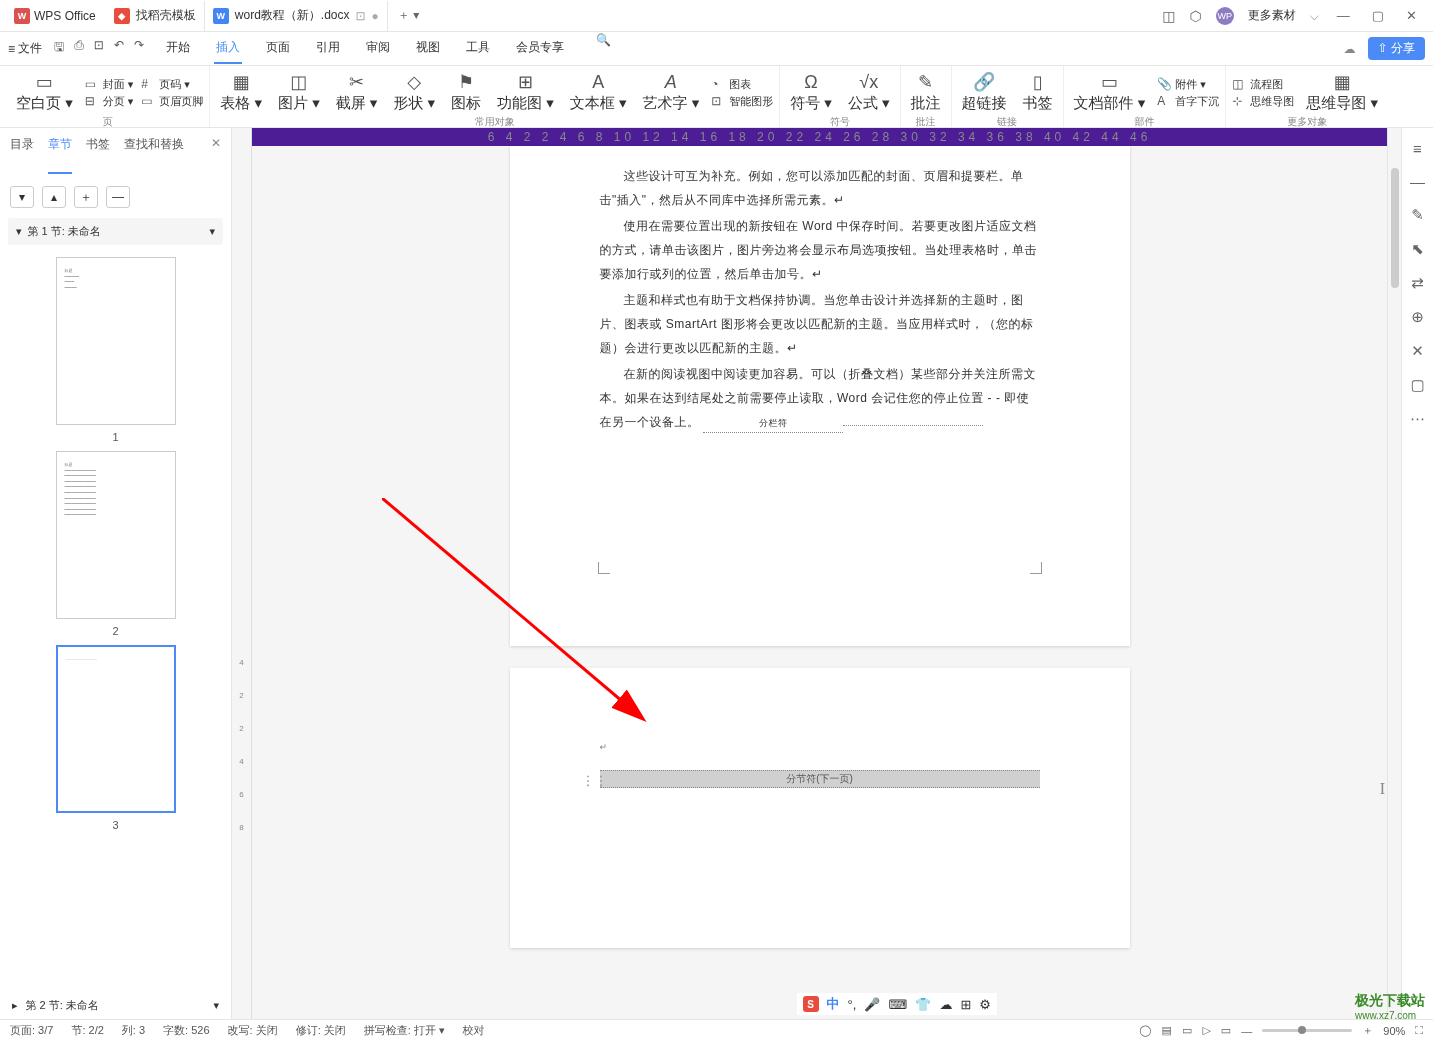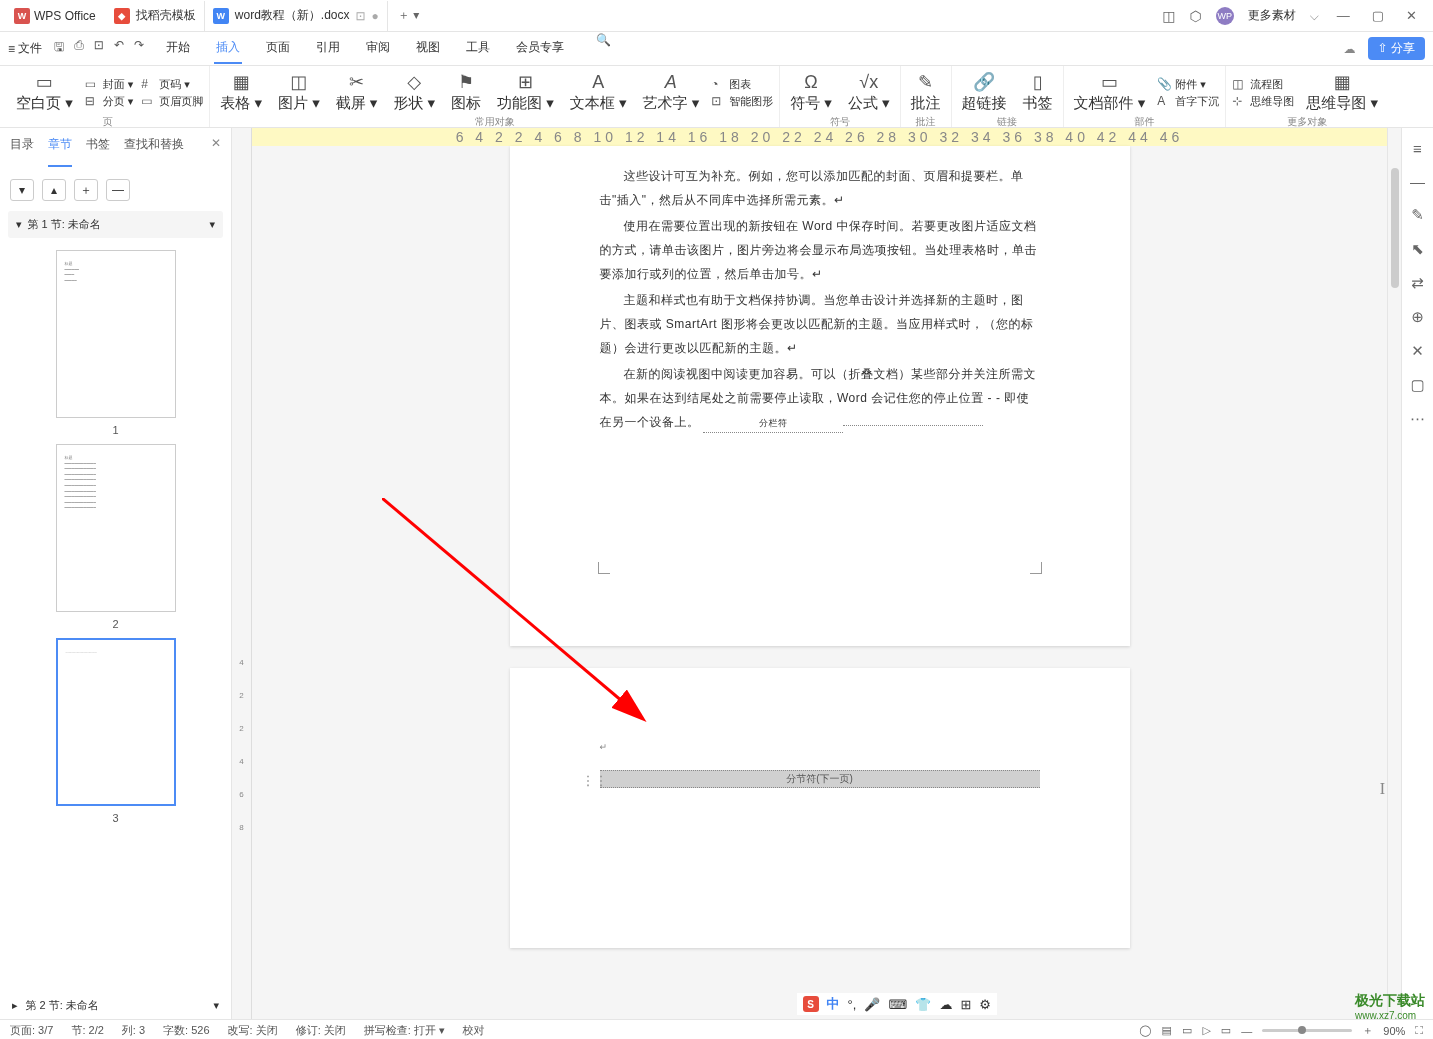--- a/index.html
+++ b/index.html
@@ -34,35 +34,35 @@
 .gitem .ico{font-size:18px;color:#555;height:20px;display:flex;align-items:center}
 .gitem .lbl{font-size:15px;color:#333;white-space:nowrap}
 .gstack{display:flex;flex-direction:column;gap:2px;justify-content:center}
 .gstack .row{display:flex;align-items:center;gap:4px;cursor:pointer;font-size:11px}
 .gstack .row .ico{font-size:12px;color:#555;width:14px}
 .group-title{font-size:10px;color:#888}
 .workspace{display:flex;height:calc(100vh - 148px)}
 .navpane{width:232px;border-right:1px solid #e5e5e5;background:#fff;display:flex;flex-direction:column}
 .nav-tabs{display:flex;gap:14px;padding:8px 10px;font-size:12px;align-items:flex-start}
 .nav-tabs span{cursor:pointer;color:#555}
-.nav-tabs .active{color:#4c8bf5;border-bottom:2px solid #4c8bf5;padding-bottom:12px}
+.nav-tabs .active{color:#4c8bf5;border-bottom:2px solid #4c8bf5;padding-bottom:19px}
 .nav-tabs .close{margin-left:auto;color:#888}
 .nav-tools{display:flex;gap:8px;padding:4px 10px}
 .nav-tools .btn{width:24px;height:22px;border:1px solid #ccc;border-radius:3px;display:flex;align-items:center;justify-content:center;cursor:pointer;background:#fff}
 .section-hdr{margin:6px 8px;padding:6px 8px;background:#f5f5f5;border-radius:3px;display:flex;align-items:center;gap:6px;cursor:pointer;font-size:11px}
 .thumbs{flex:1;overflow:auto;padding:6px 0}
 .thumb{width:120px;height:168px;margin:0 auto 6px;border:1px solid #ccc;background:#fff;position:relative;padding:10px 8px;font-size:4px;color:#888;line-height:1.4}
 .thumb.selected{border:2px solid #4c8bf5}
 .thumb-num{text-align:center;font-size:11px;color:#555;margin-bottom:8px}
 .section-ftr{padding:6px 12px;display:flex;align-items:center;gap:8px;font-size:11px;cursor:pointer}
 .docarea{flex:1;background:#f5f5f5;position:relative;display:flex}
 .vruler{width:20px;background:#f5f5f5;border-right:1px solid #ddd;font-size:8px;color:#888;padding-top:530px;text-align:center}
 .vruler div{margin-bottom:24px}
 .doc-scroll{flex:1;overflow:auto}
-.hruler{height:18px;background:#fef9c3;display:flex;align-items:center;justify-content:center;font-size:14px;color:#888;gap:20px;letter-spacing:4px;position:sticky;top:0}
+.hruler{height:18px;background:#4c1d95;display:flex;align-items:center;justify-content:center;font-size:12px;color:#888;gap:20px;letter-spacing:4px;position:sticky;top:0}
 .page{width:620px;margin:0 auto 22px;background:#fff;box-shadow:0 1px 3px rgba(0,0,0,0.15);position:relative}
 .page1{height:500px;padding:18px 90px 60px}
 .page1 p{font-size:12px;line-height:2;color:#333;text-indent:2em;margin-bottom:2px;letter-spacing:0.5px}
 .pgmark{position:absolute;width:12px;height:12px}
 .pgmark.bl{bottom:72px;left:88px;border-left:1px solid #999;border-bottom:1px solid #999}
 .pgmark.br{bottom:72px;right:88px;border-right:1px solid #999;border-bottom:1px solid #999}
 .page2{height:280px;padding:74px 90px 20px}
 .sectbreak{height:18px;background:#d0d0d0;display:flex;align-items:center;justify-content:center;font-size:10px;color:#555;border-top:1px dotted #888;border-bottom:1px dotted #888;position:relative}
 .handle{position:absolute;left:-18px;top:2px;color:#888;font-size:13px}
 .cursor-ind{position:absolute;top:652px;right:16px;font-size:16px;color:#888;font-family:serif}

